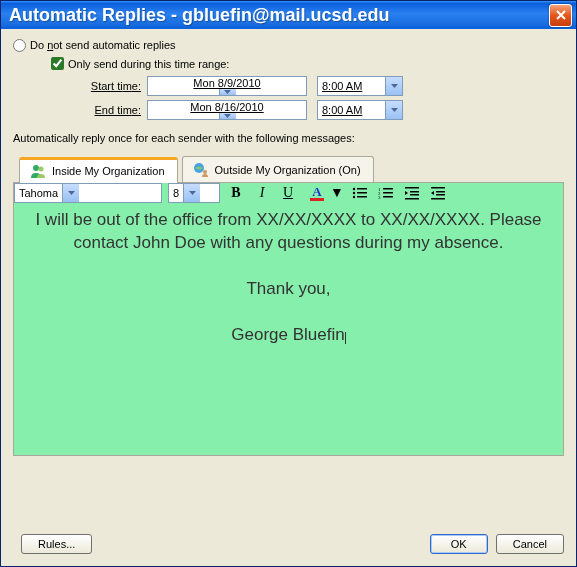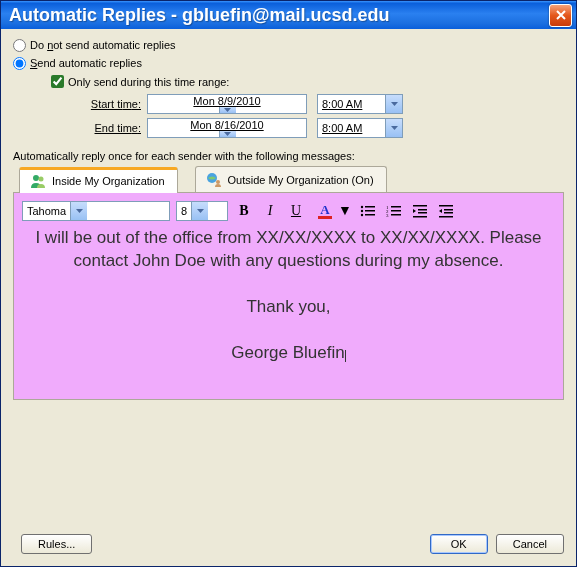--- a/index.html
+++ b/index.html
@@ -15,26 +15,26 @@
   .check-row input{margin:0 4px 0 0;accent-color:#2a7a2a;}
   .time-row{display:flex;align-items:center;margin-left:38px;margin-bottom:4px;text-decoration:underline;}
   .time-row .lbl{width:90px;text-align:right;margin-right:6px;}
   .combo{display:flex;align-items:center;background:#fff;border:1px solid #7f9db9;height:20px;box-sizing:border-box;}
   .combo .val{padding:0 4px;font-size:11px;}
   .combo .arr{width:16px;height:18px;background:linear-gradient(to bottom,#c7ddfc,#99c1f4);border-left:1px solid #7f9db9;display:flex;align-items:center;justify-content:center;}
   .combo .arr svg{width:7px;height:4px;}
   .date-combo{width:160px;margin-right:10px;flex-direction:column;}
   .time-combo{width:86px;}
   .date-combo .val,.time-combo .val{flex:1;}
-  .sect-label{margin-top:12px;margin-bottom:4px;}
+  .sect-label{margin-top:12px;margin-bottom:12px;}
   .tabs{display:flex;align-items:flex-end;border-bottom:1px solid #aca899;padding-left:6px;margin-top:2px;}
-  .tab{display:flex;align-items:center;gap:6px;padding:5px 12px 4px 10px;border:1px solid #aca899;border-bottom:none;background:#f5f3ea;position:relative;margin-right:17px;border-radius:3px 3px 0 0;cursor:pointer;}
+  .tab{display:flex;align-items:center;gap:6px;padding:5px 12px 4px 10px;border:1px solid #aca899;border-bottom:none;background:#f5f3ea;position:relative;margin-right:4px;border-radius:3px 3px 0 0;cursor:pointer;}
   .tab.active{background:#fff;z-index:2;top:1px;border-top:3px solid #f7a822;padding-top:3px;}
   .tab .icon{width:16px;height:16px;}
-  .editor-panel{border:1px solid #aca899;border-top:none;background:#f0abfc;padding:8px;height:207px;box-sizing:border-box;}
+  .editor-panel{border:1px solid #aca899;border-top:none;background:#86efac;height:273px;box-sizing:border-box;}
   .toolbar{display:flex;align-items:center;gap:6px;margin-bottom:6px;}
   .font-combo{width:148px;}
   .size-combo{width:52px;}
   .tbtn{width:20px;height:20px;display:flex;align-items:center;justify-content:center;cursor:pointer;font-family:"Times New Roman",serif;font-size:14px;}
   .tbtn.b{font-weight:bold;}
   .tbtn.i{font-style:italic;}
   .tbtn.u{text-decoration:underline;}
   .color-btn{display:flex;flex-direction:column;align-items:center;width:26px;}
   .color-btn .A{font-family:"Times New Roman",serif;font-size:13px;font-weight:bold;line-height:12px;}
   .color-btn .bar{width:14px;height:3px;background:#d22;}
@@ -59,24 +59,20 @@
     </div>
   </div>
 
   <div class="content">
 
     <label class="radio-row">
       <input type="radio" name="ar" style="">
       <span><span>Do </span><span class="u">n</span><span>ot send automatic replies</span></span>
     </label>
 
-    <label class="radio-row">
-      <input type="radio" name="ar" checked="" style="">
-      <span><span></span><span class="u">S</span><span>end automatic replies</span></span>
-    </label>
 
     <label class="check-row">
       <input type="checkbox" checked="" style="">
       <span>Only send during this time range:</span>
     </label>
 
     <div class="time-row">
       <span class="lbl"><span>Start ti</span><span class="u">m</span><span>e:</span></span>
       <div class="combo date-combo">
         <span class="val">Mon 8/9/2010</span>

